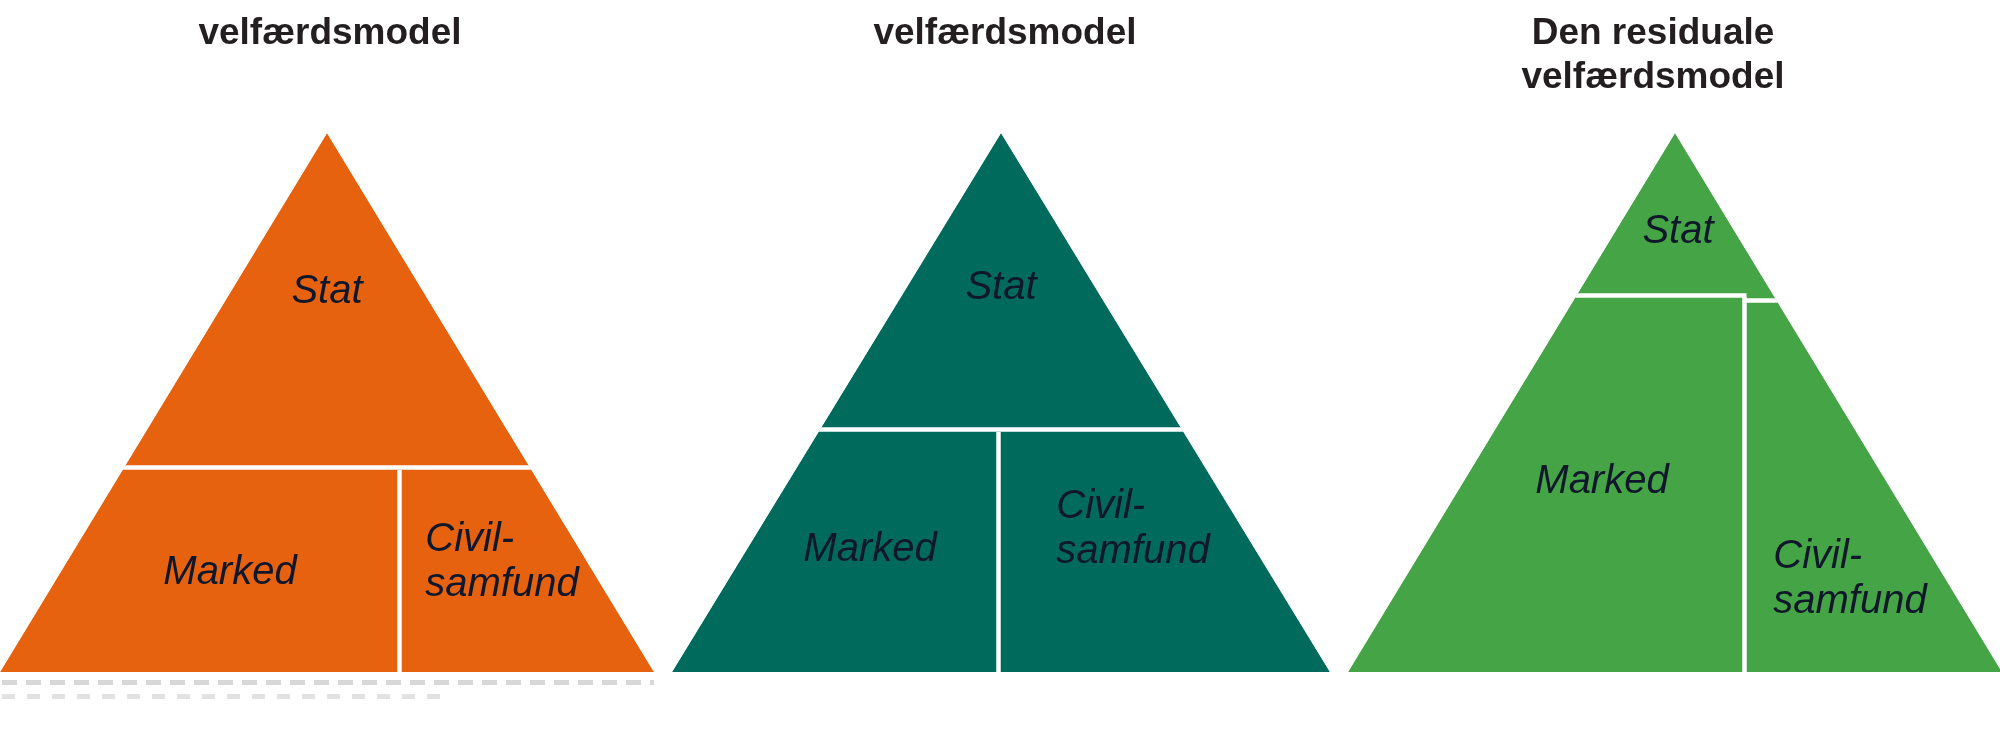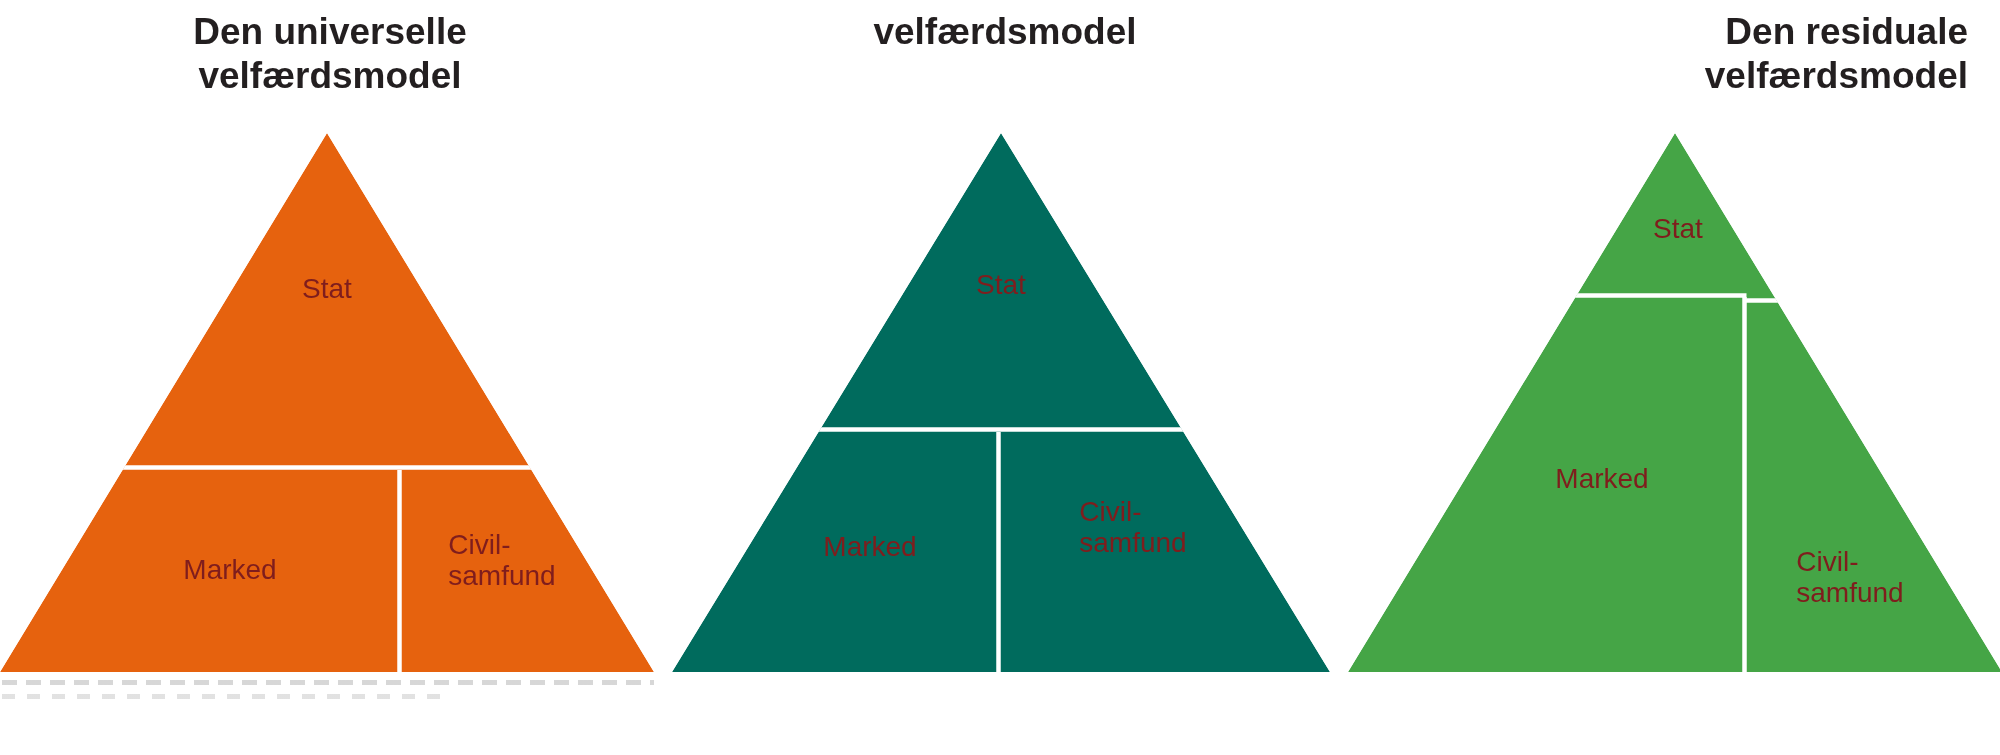--- a/index.html
+++ b/index.html
@@ -27,29 +27,30 @@
     text-align: center;
     color: #231f20;
     font-size: 37px;
     font-weight: bold;
     line-height: 1.18;
     letter-spacing: 0px;
   }
   .title span { display: block; }
   .t1 { left: 50px;   }  
   .t2 { left: 725px;  }  
-  .t3 { left: 1408px; text-align: right; }  
+  .t3 { left: 1373px; }  
 
   .lbl {
     position: absolute;
     transform: translate(-50%, -50%);
-    color: #7f1d1d;
-    font-size: 28px;
+    color: #0f172a;
+    font-size: 40px;
     line-height: 1.12;
     white-space: nowrap;
+    font-style: italic;
   }
   .lbl.two { text-align: left; }
 
   .artifact {
     position: absolute;
     height: 5px;
   }
   .artifact.a1 {
     left: 2px; top: 680px; width: 652px;
     background: repeating-linear-gradient(90deg,
@@ -62,21 +63,20 @@
       rgba(150,150,150,0.28) 0px, rgba(150,150,150,0.28) 13px,
       rgba(0,0,0,0) 13px, rgba(0,0,0,0) 25px);
   }
 </style>
 </head>
 <body>
 
 <div class="canvas">
 
   <div class="title t1">
-    <span>Den universelle</span>
     <span>velfærdsmodel</span>
   </div>
   <div class="title t2">
     <span>velfærdsmodel</span>
   </div>
   <div class="title t3">
     <span>Den residuale</span>
     <span>velfærdsmodel</span>
   </div>
 

